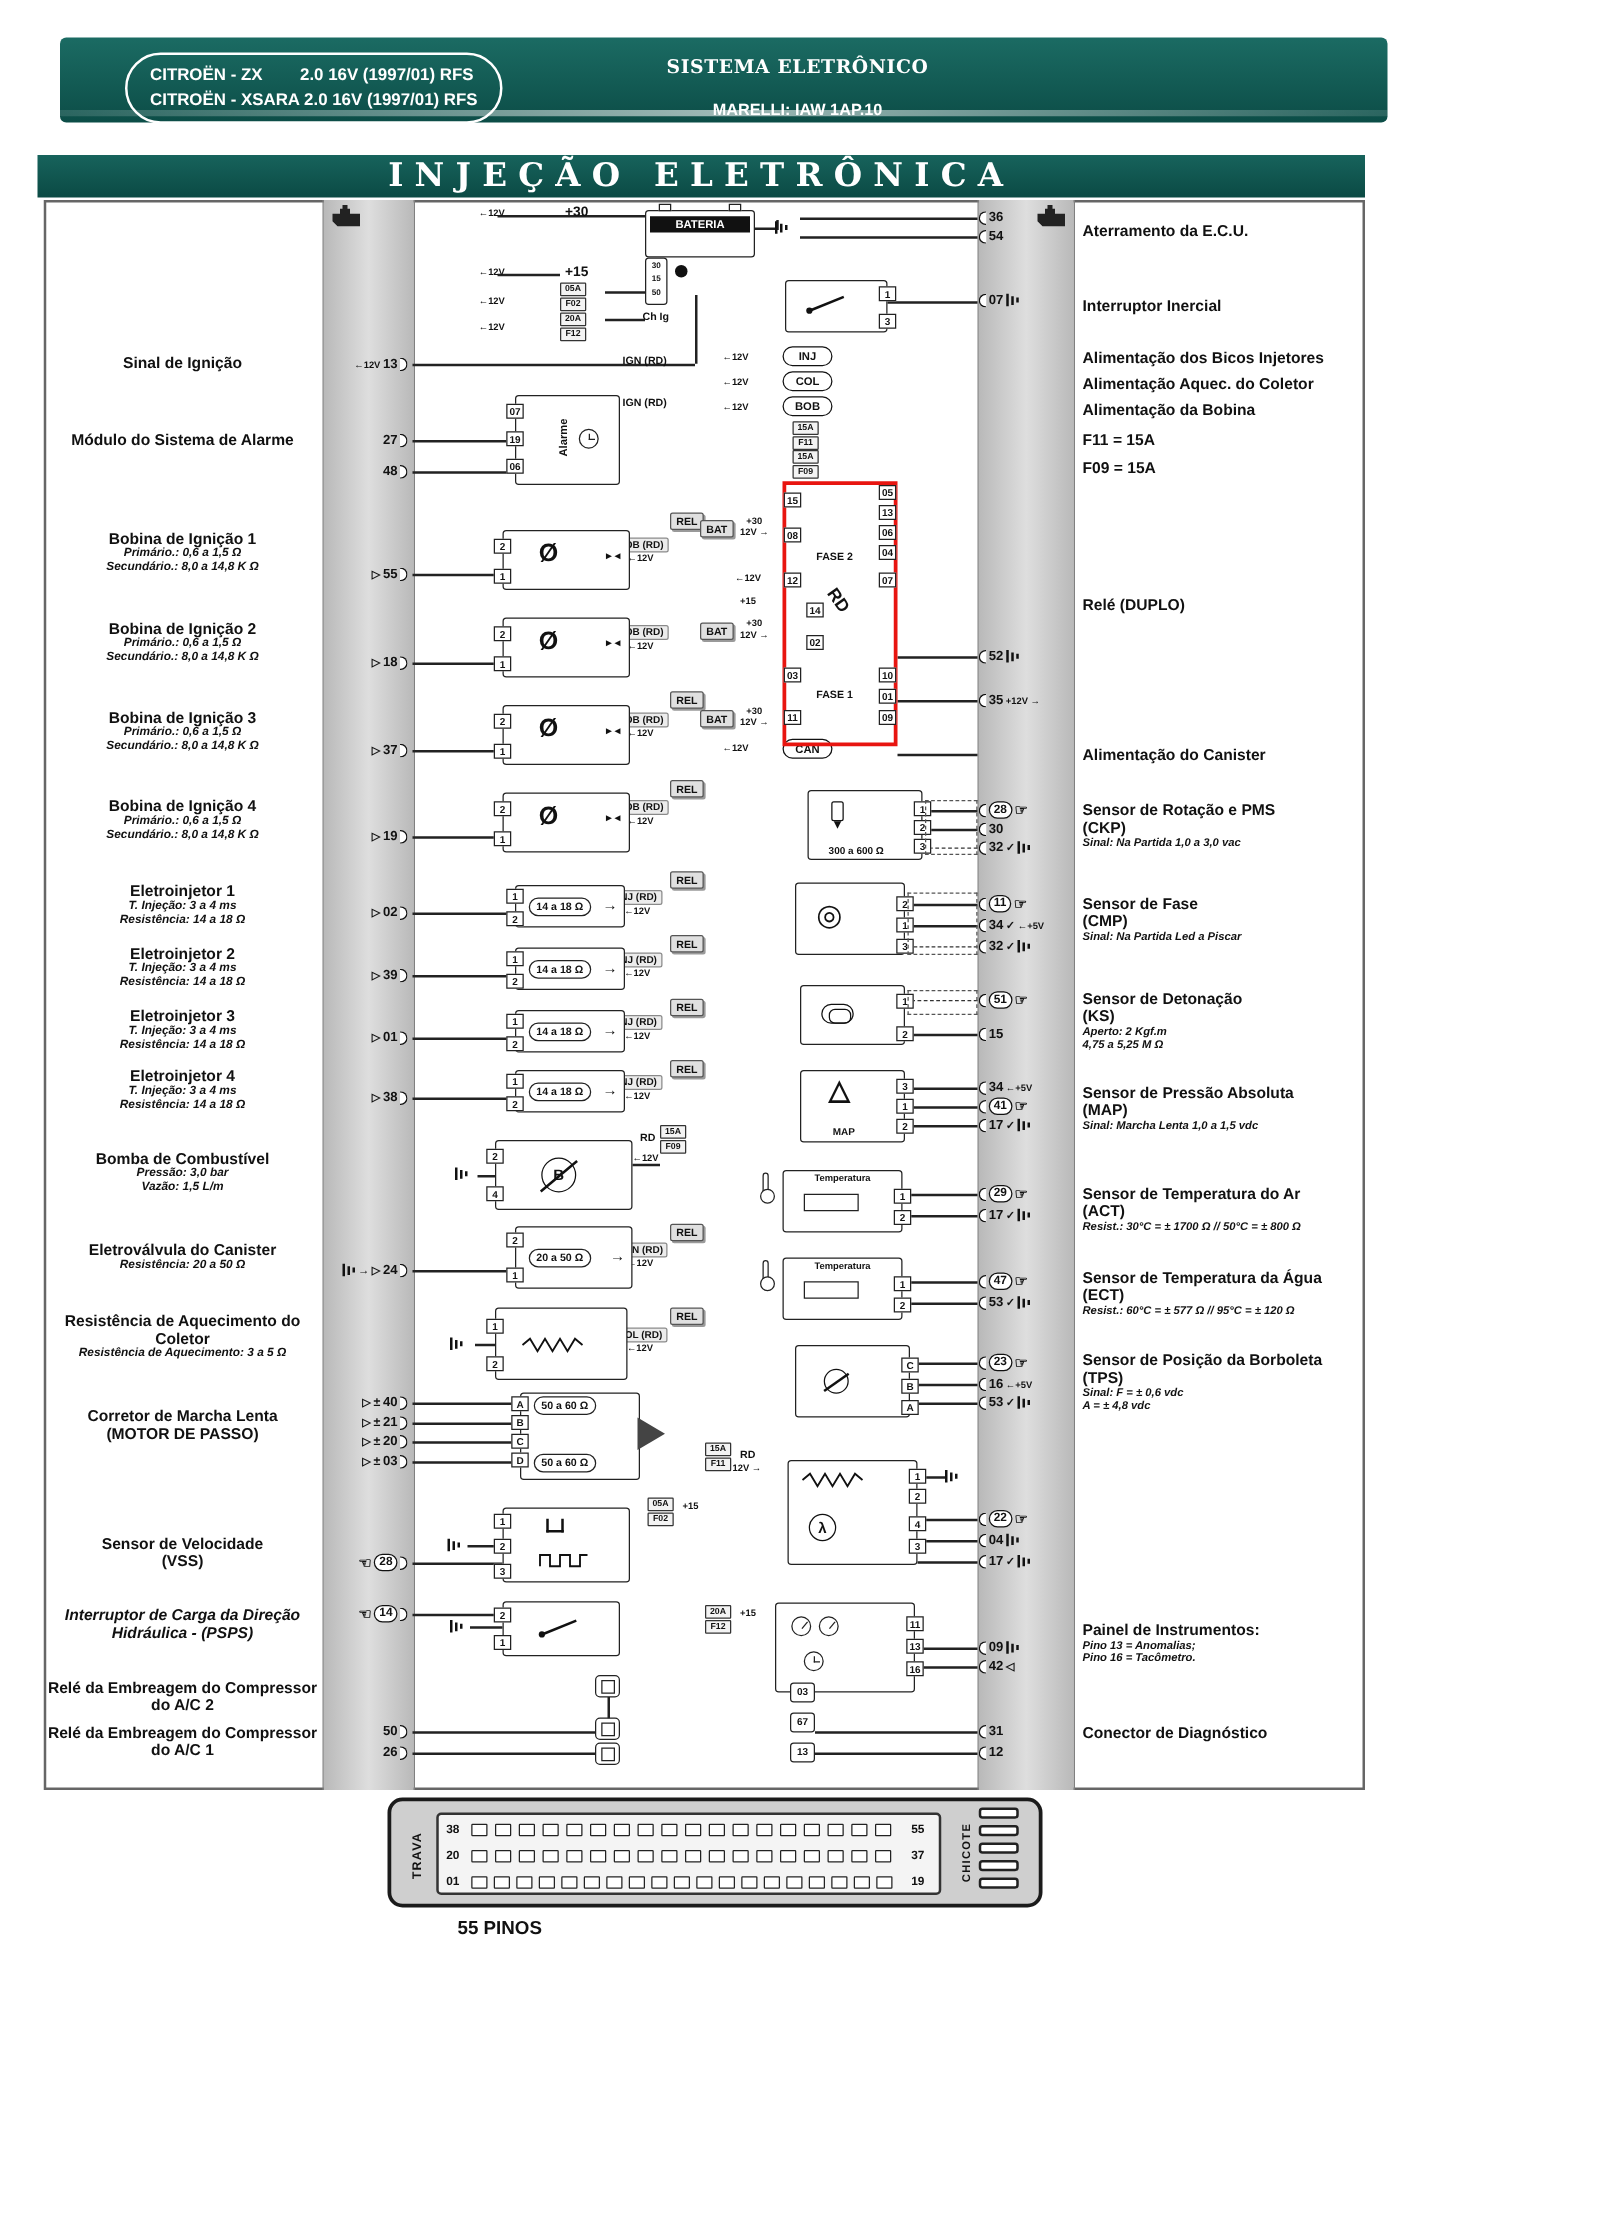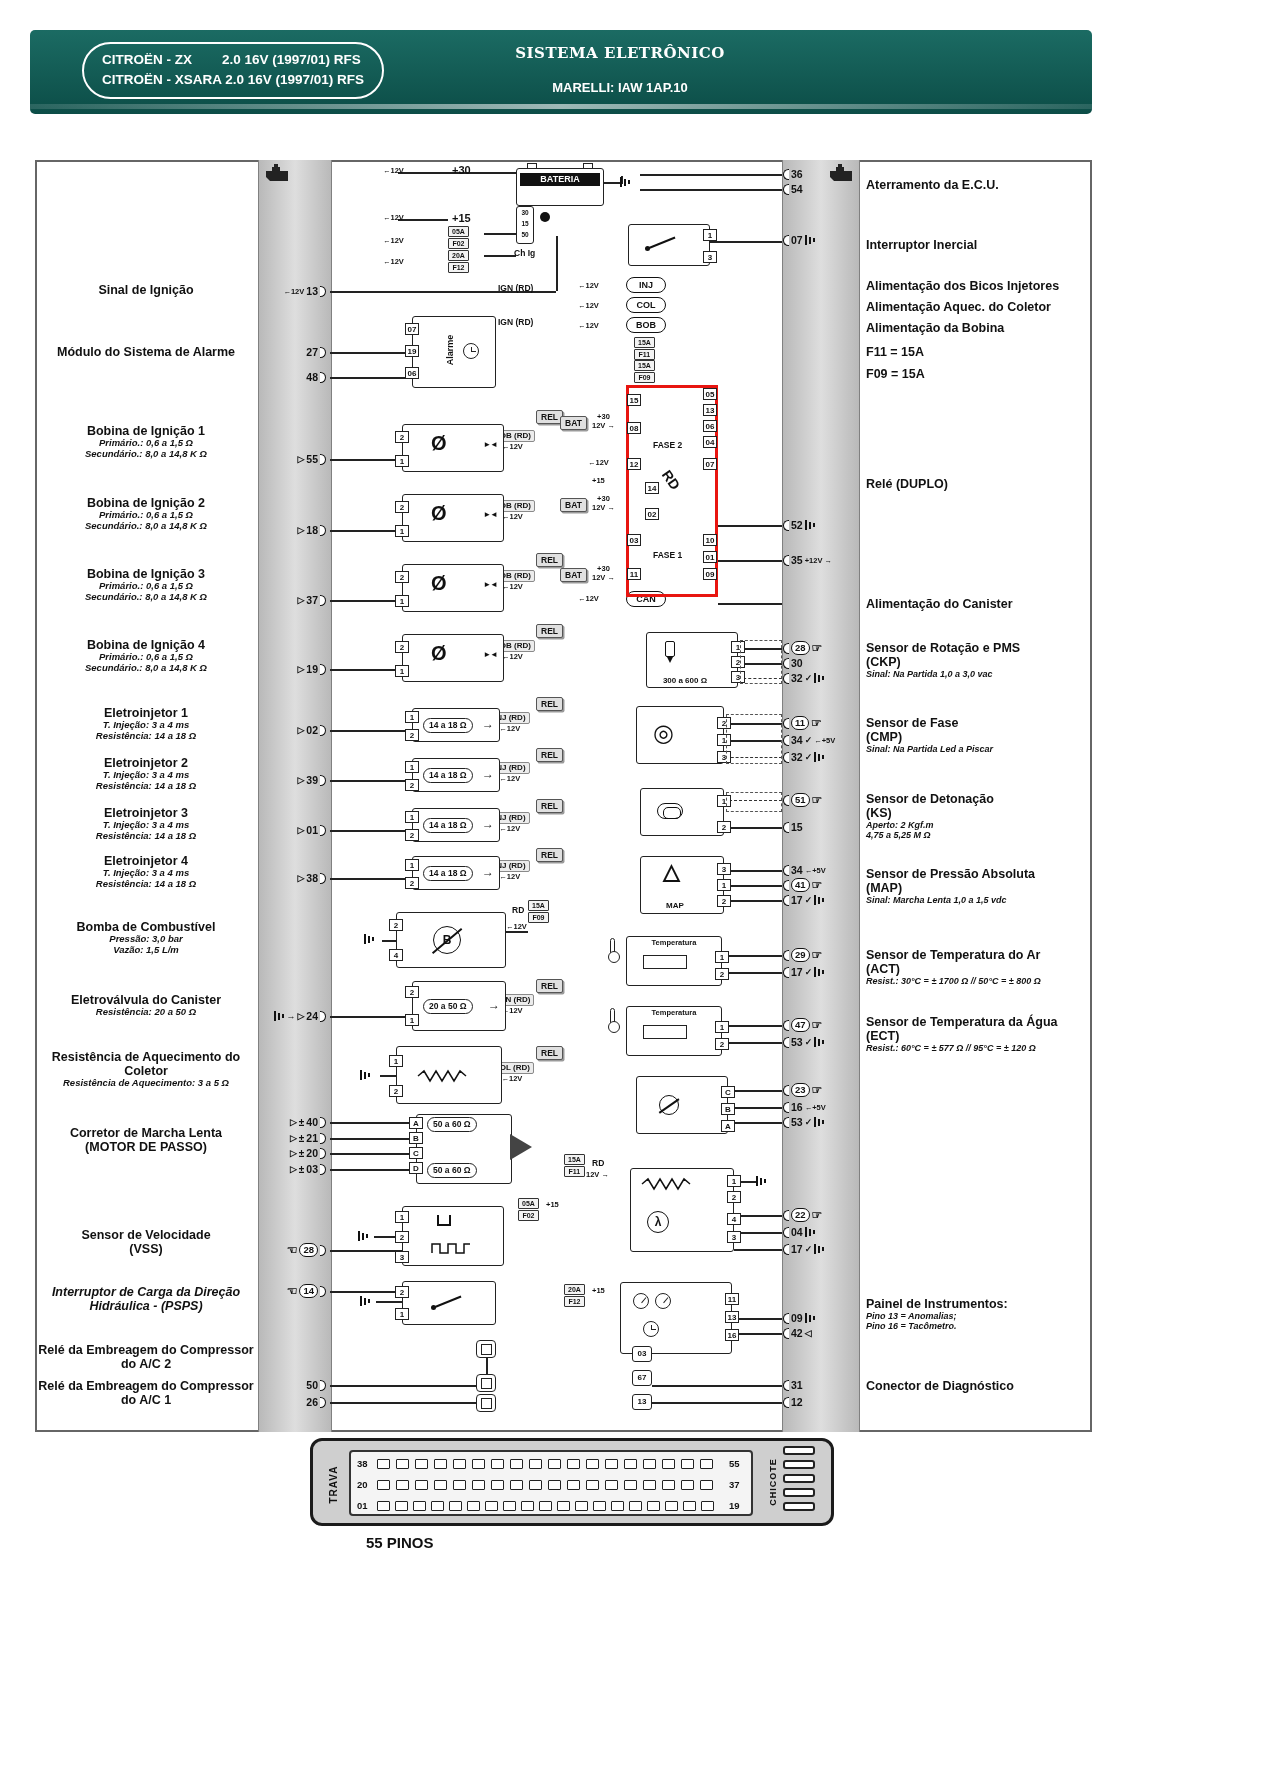--- a/index.html
+++ b/index.html
@@ -1,20 +1,20 @@
 <!DOCTYPE html>
 <html><head>
 <meta charset="utf-8">
 <style>
 *{box-sizing:border-box;margin:0;padding:0}
 body{margin:0;background:#fff;font-family:"Liberation Sans",sans-serif;color:#111}
 .page{position:relative;width:1282px;height:1775px;background:#fff;overflow:hidden}
 .abs{position:absolute}
 
-.hdr{position:absolute;left:30px;top:30px;width:1062px;height:84px;background:linear-gradient(180deg,#1b6b63,#0c4d47);border-radius:5px}
+.hdr{position:absolute;left:48px;top:30px;width:1062px;height:68px;background:linear-gradient(180deg,#1b6b63,#0c4d47);border-radius:5px}
 .hstripe{position:absolute;left:0;right:0;bottom:5px;height:5px;background:linear-gradient(90deg,rgba(255,255,255,.12),rgba(255,255,255,.6),rgba(255,255,255,.12))}
 .oval{position:absolute;left:52px;top:12px;border:2.5px solid #fff;border-radius:30px;padding:6px 18px;color:#fff;font-size:13.5px;font-weight:bold;line-height:1.5}
 .oval div{white-space:pre}
 .systitle{position:absolute;left:430px;top:14px;width:320px;text-align:center;color:#fff;font-family:"DejaVu Serif",serif;font-weight:bold;font-size:15px;letter-spacing:.5px}
 .syssub{position:absolute;left:430px;top:50px;width:320px;text-align:center;color:#fff;font-weight:bold;font-size:13px}
 .banner{position:absolute;left:30px;top:124px;width:1062px;height:34px;background:linear-gradient(180deg,#17635c,#0b4a44);display:flex;align-items:center;justify-content:center}
 .banner span{color:#fff;font-family:"DejaVu Serif",serif;font-weight:bold;font-size:26px;letter-spacing:9px}
 
 .frame{position:absolute;left:35px;top:160px;width:1057px;height:1272px;border:2px solid #666;background:#fff}
 .strip{position:absolute;top:160px;height:1272px;background:linear-gradient(90deg,#b9b9b9,#dedede 50%,#b9b9b9);border-left:1px solid #808080;border-right:1px solid #808080}
@@ -104,20 +104,23 @@
 <div class="page">
 
   <div class="hdr">
     <div class="hstripe"></div>
     <div class="oval">
       <div>CITROËN - ZX        2.0 16V (1997/01) RFS</div>
       <div>CITROËN - XSARA 2.0 16V (1997/01) RFS</div>
     </div>
     <div class="systitle">SISTEMA ELETRÔNICO</div>
     <div class="syssub">MARELLI: IAW 1AP.10</div>
+  </div>
+  <div class="banner">
+    <span>INJEÇÃO ELETRÔNICA</span>
   </div>
 
   <div class="frame"></div>
   <div class="strip" style="left:258px;width:74px"></div>
   <div class="strip" style="left:782px;width:78px"></div>
 
   <div id="wires" style="position:absolute;left:0;top:0;width:100%;height:100%">
       <div class="wl" style="left: 398px; top: 172px; width: 118px;"></div>
       <div class="wl" style="left: 640px; top: 174px; width: 142px;"></div>
       <div class="wl" style="left: 640px; top: 189px; width: 142px;"></div>
@@ -885,20 +888,26 @@
         <span class="hookL"></span>
         <span class="circ">47</span>
         <span class="handg">☞</span>
       </div>
       <div class="rpin" style="top: 1034px;">
         <span class="hookL"></span>
         <span>53</span>
         <span class="chk">✓</span>
         <span class="gnd"></span>
       </div>
+      <div class="rightlabel" style="top: 1081px;">
+        <div>Sensor de Posição da Borboleta</div>
+        <div>(TPS)</div>
+        <div class="rnote">Sinal: F = ± 0,6 vdc</div>
+        <div class="rnote">A = ± 4,8 vdc</div>
+      </div>
       <div class="rpin" style="top: 1082px;">
         <span class="hookL"></span>
         <span class="circ">23</span>
         <span class="handg">☞</span>
       </div>
       <div class="rpin" style="top: 1099px;">
         <span class="hookL"></span>
         <span>16</span>
         <span class="tok">←+5V</span>
       </div>

